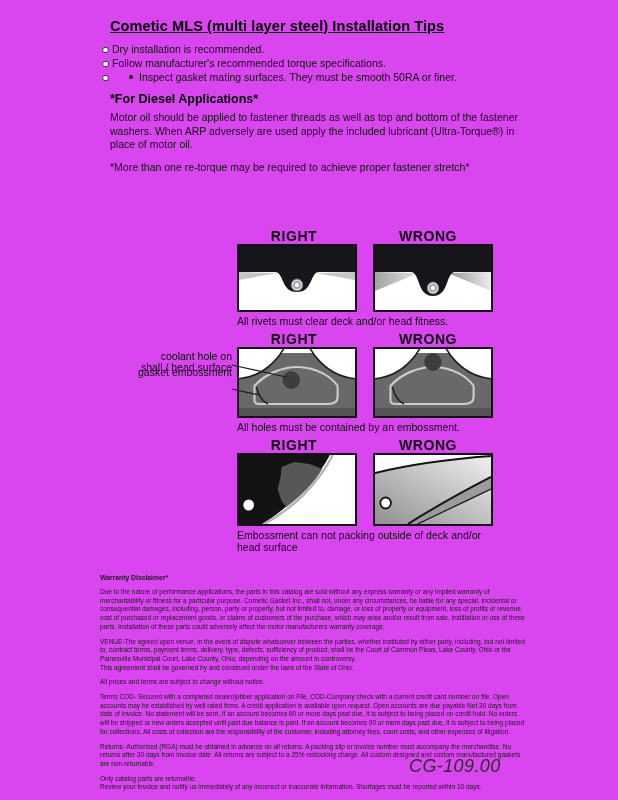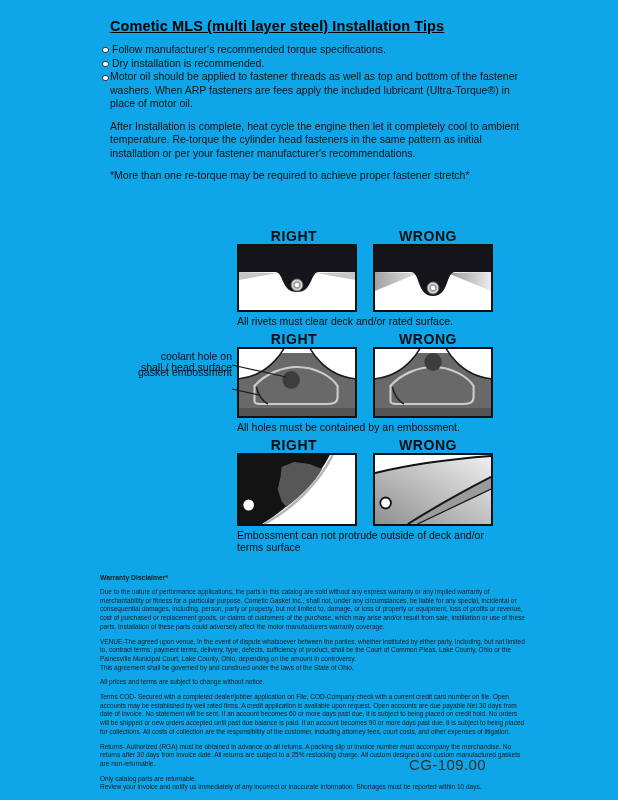--- a/index.html
+++ b/index.html
@@ -1,16 +1,16 @@
 <!DOCTYPE html>
 <html><head>
 <meta charset="utf-8">
 <style>
   html,body{margin:0;padding:0;background:#fff;}
-  .page{position:relative;width:618px;height:800px;background:#0ea5e9;overflow:hidden;
+  .page{position:relative;width:618px;height:800px;background:#d946ef;overflow:hidden;
         font-family:"Liberation Sans","DejaVu Sans",sans-serif;color:#111;}
 
   
   .top-text{position:absolute;left:100px;top:18px;width:426px;}
   .doc-title{margin:0 0 8px 10px;font-size:14.5px;font-weight:bold;
              text-decoration:underline;color:#000;letter-spacing:.1px;}
   .tips{margin:0;padding:0;list-style:none;}
   .tips li{position:relative;font-size:10.5px;line-height:14px;padding-left:12px;}
   .marker{position:absolute;left:2px;top:4.5px;width:4.5px;height:4.5px;border-radius:50%;}
   .marker.open{border:1px solid #333;background:#fff;}
@@ -38,41 +38,42 @@
   .anno-emboss{top:20px;}
   .leader-overlay{position:absolute;left:-142px;top:0;width:390px;height:71px;
                   pointer-events:none;overflow:visible;}
 
   
   .legal{position:absolute;left:100px;top:574px;width:426px;color:#1c1c1c;}
   .legal-heading{font-size:6.8px;font-weight:bold;margin:0 0 7px 0;}
   .legal p{margin:0 0 6px 0;font-size:6.5px;line-height:8.7px;white-space:pre-line;}
 
   
-  .footer-code{position:absolute;left:409px;top:756px;font-size:15px;
-               letter-spacing:.4px;color:#2e2e2e;}
+  .footer-code{position:absolute;left:409px;top:756px;font-size:18px;
+               letter-spacing:.4px;color:#2e2e2e;font-style:italic;}
 </style>
 </head>
 <body>
 
 <div class="page">
 
   <div class="top-text">
     <h1 class="doc-title">Cometic MLS (multi layer steel) Installation Tips</h1>
 
     <ul class="tips">
+      <li><span class="marker open"></span><span>Dry installation is recommended.</span></li>
       <li><span class="marker open"></span><span>Follow manufacturer's recommended torque specifications.</span></li>
-      <li><span class="marker open"></span><span>Dry installation is recommended.</span></li>
       <li><span class="marker open"></span></li>
     </ul>
     <ul class="tips subtips">
+      <li><span class="marker filled"></span><span>Inspect gasket mating surfaces.  They must be smooth 50RA or finer.</span></li>
     </ul>
 
-    <p class="para">Motor oil should be applied to fastener threads as well as top and bottom of the fastener washers. When ARP fasteners are fees apply the included lubricant (Ultra-Torque®) in place of motor oil.</p>
-    <p class="para">After Installation is complete, heat cycle the engine then let it completely cool to ambient temperature. Re-torque the cylinder head fasteners in the same pattern as initial installation or per your fastener manufacturer's recommendations.</p>
+    <h2 class="diesel-heading">*For Diesel Applications*</h2>
+    <p class="para">Motor oil should be applied to fastener threads as well as top and bottom of the fastener washers. When ARP adversely are used apply the included lubricant (Ultra-Torque®) in place of motor oil.</p>
     <p class="para">*More than one re-torque may be required to achieve proper fastener stretch*</p>
   </div>
 
   <div class="figures">
 
     <div class="fig">
       <div class="labels-row">
         <div class="dlabel">RIGHT</div>
         <div class="dlabel">WRONG</div>
       </div>
@@ -99,21 +100,21 @@
               </linearGradient>
             </defs>
             <polygon points="0,26 45,27 0,45" fill="url(#f1wl)"></polygon>
             <polygon points="120,26 75,27 120,45" fill="url(#f1wr)"></polygon>
             <path d="M0,0 H120 V26 H83 C73,26 77,50 60,50 C43,50 47,26 37,26 H0 Z" fill="#15151a"></path>
             <circle cx="60" cy="42" r="6" fill="#d5d5d5" stroke="#777" stroke-width="1"></circle>
             <circle cx="60" cy="42" r="3" fill="#fff" stroke="#999" stroke-width="1.5"></circle>
           </svg>
         </div>
       </div>
-      <div class="caption">All rivets must clear deck and/or rated surface.</div>
+      <div class="caption">All rivets must clear deck and/or head fitness.</div>
     </div>
 
     <div class="fig">
       <div class="labels-row">
         <div class="dlabel">RIGHT</div>
         <div class="dlabel">WRONG</div>
       </div>
       <div class="boxes-row">
         <div class="anno anno-coolant">
           <div>coolant hole on</div>
@@ -174,21 +175,21 @@
             </defs>
             <path d="M0,18 C38,9 78,4 120,1 L120,69 L0,69 Z" fill="url(#f3w)"></path>
             <path d="M0,18 C38,9 78,4 120,1" fill="none" stroke="#121212" stroke-width="2"></path>
             <path d="M34,69 C62,52 92,36 120,22 L120,34 C94,46 64,60 44,69 Z" fill="#9b9b9b"></path>
             <path d="M34,69 C62,52 92,36 120,22" fill="none" stroke="#151515" stroke-width="2"></path>
             <path d="M44,69 C64,60 94,46 120,34" fill="none" stroke="#151515" stroke-width="1.2"></path>
             <circle cx="11" cy="48" r="5.5" fill="#fff" stroke="#121212" stroke-width="1.8"></circle>
           </svg>
         </div>
       </div>
-      <div class="caption wrap">Embossment can not protrude outside of deck and/or terms surface</div>
+      <div class="caption wrap">Embossment can not packing outside of deck and/or head surface</div>
     </div>
   </div>
 
   <div class="legal">
     <div class="legal-heading">Warranty Disclaimer*</div>
     <p>Due to the nature of performance applications, the parts in this catalog are sold without any express warranty or any implied warranty of merchantability or fitness for a particular purpose.  Cometic Gasket Inc., shall not, under any circumstances, be liable for any special, incidental or consequential damages, including, person, party or property, but not limited to, damage, or loss of property or equipment, loss of profits or revenue, cost of purchased or replacement goods, or claims of customers of the purchase, which may arise and/or result from sale, instillation or use of these parts.  Installation of these parts could adversely affect the motor manufacturers warranty coverage.</p>
     <p>VENUE-The agreed upon venue, in the event of dispute whatsoever between the parties, whether instituted by either party, including, but not limited to, contract terms, payment terms, delivery, type, defects, sufficiency of product, shall be the Court of Common Pleas, Lake County, Ohio or the Painesville Municipal Court, Lake County, Ohio, depending on the amount in controversy.
 This agreement shall be governed by and construed under the laws of the State of Ohio.</p>
     <p>All prices and terms are subject to change without notice.</p>
     <p>Terms COD- Secured with a completed dealer/jobber application on File, COD-Company check with a current credit card number on file.  Open accounts may be established by well rated firms.  A credit application is available upon request.  Open accounts are due payable Net 30 days from date of invoice.  No statement will be sent.  If an account becomes 60 or more days past due, it is subject to being placed on credit hold.  No orders will be shipped or new orders accepted until past due balance is paid.  If an account becomes 90 or more days past due, it is subject to being placed for collections.  All costs of collection are the responsibility of the customer, including attorney fees, court costs, and other expenses of litigation.</p>

